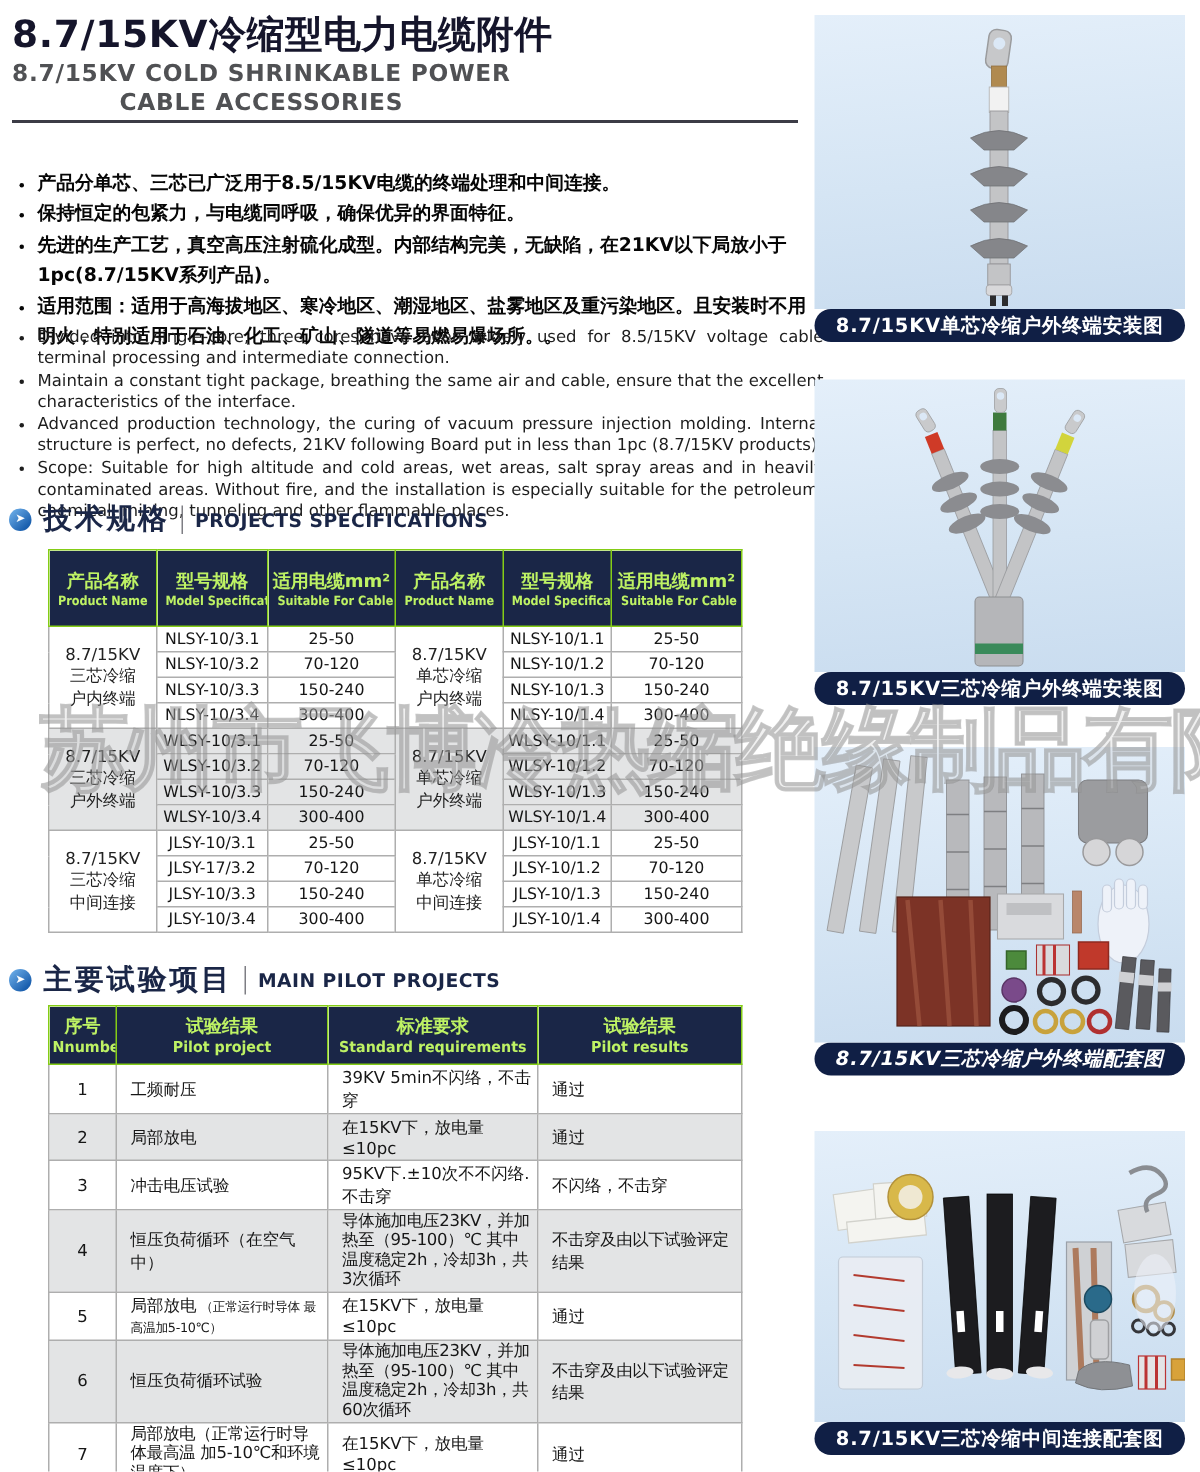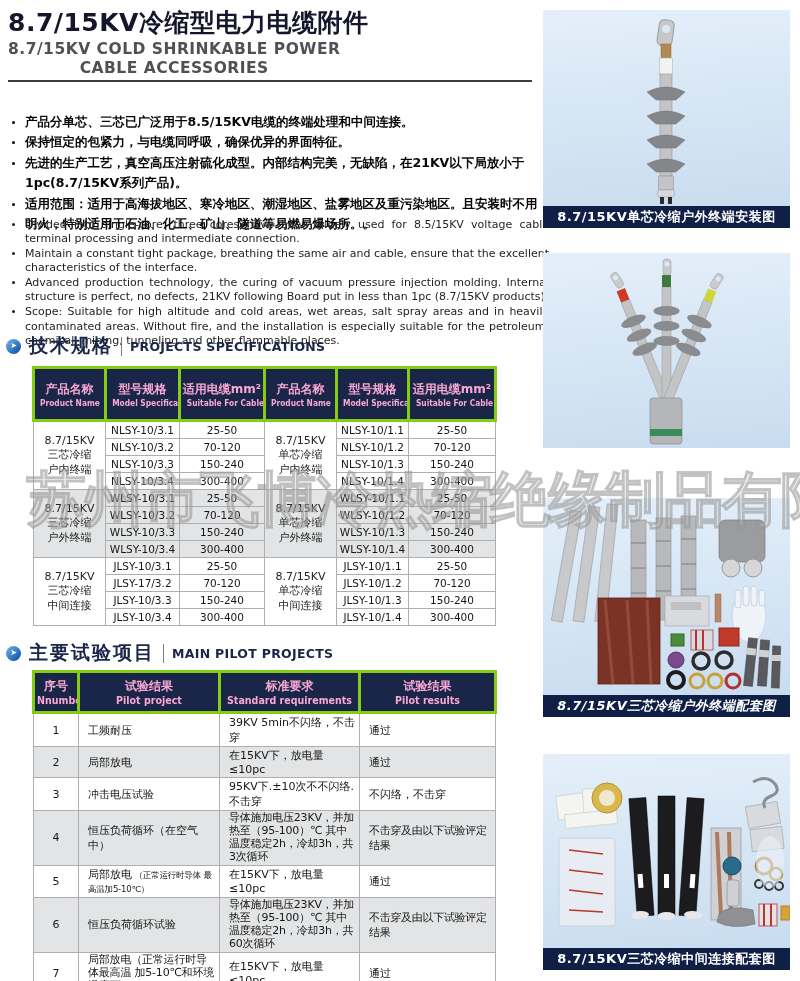--- a/index.html
+++ b/index.html
@@ -20,21 +20,21 @@
   
   .section-header{position:absolute;left:6px;display:flex;align-items:center;gap:8px;}
   #sec1{top:333px;} #sec2{top:640px;}
   .sec-icon{width:15px;height:15px;border-radius:50%;background:linear-gradient(135deg,#6aabe6 10%,#1a5fae 80%);
     color:#fff;font-size:8px;display:inline-flex;align-items:center;justify-content:center;line-height:1;}
   .sec-zh{font-size:19px;font-weight:bold;color:#1a2647;letter-spacing:2px;}
   .sec-sep{width:1px;height:19px;background:#7e7e84;}
   .sec-en{font-size:12.5px;font-weight:bold;color:#1a2647;letter-spacing:0.3px;}
   
   table{border-collapse:collapse;table-layout:fixed;}
-  th{background:#1a2647;color:#f9a8d4;border:3px solid #84cc16;padding:3px 1px;overflow:hidden;}
+  th{background:#1a2647;color:#bef264;border:1px solid #84cc16;padding:3px 1px;overflow:hidden;}
   th .zh{font-size:12px;font-weight:bold;white-space:nowrap;}
   th .en{font-size:8.5px;font-weight:bold;white-space:nowrap;transform:scaleX(0.88);transform-origin:center;}
   td{border:1px solid #aeaeae;text-align:center;background:#fff;overflow:hidden;}
   #spec-table{position:absolute;left:32px;top:366px;width:462px;}
   #spec-table th{height:44px;}
   #spec-table td{font-size:10.5px;height:14px;padding:1px 1px;color:#161616;}
   #spec-table td.name-cell{font-size:11px;line-height:1.32;color:#222;}
   #spec-table tr.shaded td{background:#e3e4e5;}
   #pilot-table{position:absolute;left:32px;top:670px;width:462px;}
   #pilot-table th{height:32px;}
@@ -44,21 +44,21 @@
   #pilot-table tr.shaded td{background:#e3e4e5;}
   .small-txt{font-size:8.5px;line-height:1.18;letter-spacing:-0.2px;}
   .res-small{font-size:9.5px;letter-spacing:-0.3px;margin-top:28px;}
   .proj-note{font-size:8.5px;letter-spacing:-0.2px;}
   
   .panel{position:absolute;left:543px;width:247px;}
   #panel-0{top:10px;} #panel-1{top:253px;} #panel-2{top:498px;font-style:italic;} #panel-3{top:754px;}
   .panel .img{width:247px;background:linear-gradient(175deg,#e4effa 0%,#d5e5f4 55%,#c9dcef 100%);position:relative;overflow:hidden;}
   #panel-0 .img{height:196px;} #panel-1 .img{height:195px;} #panel-2 .img{height:197px;} #panel-3 .img{height:194px;}
   .panel .caption{height:22px;background:#101f45;color:#fff;font-size:13px;font-weight:bold;
-    display:flex;align-items:center;justify-content:center;letter-spacing:0.5px;white-space:nowrap;}
+    display:flex;align-items:center;justify-content:center;letter-spacing:0.5px;white-space:nowrap;border-radius:11px;}
   
   .watermark{position:absolute;left:26px;top:460px;width:774px;height:76px;z-index:30;pointer-events:none;
     font-size:60px;font-weight:bold;white-space:nowrap;overflow:hidden;letter-spacing:-2px;
     color:rgba(205,205,205,0.30);-webkit-text-stroke:1px rgba(135,135,135,0.45);}
 </style>
 </head>
 <body>
 
 <div class="watermark">苏州市飞博冷热缩绝缘制品有限公司</div>
 
@@ -344,20 +344,21 @@
         <rect x="119" y="28" width="9" height="12" fill="#d2d43c"></rect>
         <g transform="rotate(10 123 20)">
             <rect x="120" y="10" width="8" height="16" rx="3" fill="#c9cacc" stroke="#9b9c9e" stroke-width="0.5"></rect>
             <circle cx="124" cy="15" r="2.5" fill="#dbe8f6"></circle>
           </g>
       </g>
       <rect x="107" y="145" width="32" height="46" rx="3" fill="#b5b6b9" stroke="#8e8f92" stroke-width="0.7"></rect>
       <rect x="107" y="176" width="32" height="7" fill="#3a8a5a"></rect>
     </svg>
   </div>
+  <div class="caption">8.7/15KV三芯冷缩户外终端安装图</div>
 </div>
 
 <div class="panel" id="panel-2">
   <div class="img">
     <svg width="247" height="197" viewBox="0 0 247 197">
       <g fill="#c8c9cb" stroke="#9a9b9d" stroke-width="0.6">
         <rect x="18" y="12" width="11" height="112" transform="rotate(10 23 68)"></rect>
         <rect x="38" y="8" width="11" height="116" transform="rotate(8 43 66)"></rect>
         <rect x="58" y="6" width="11" height="118" transform="rotate(6 63 65)"></rect>
       </g>

